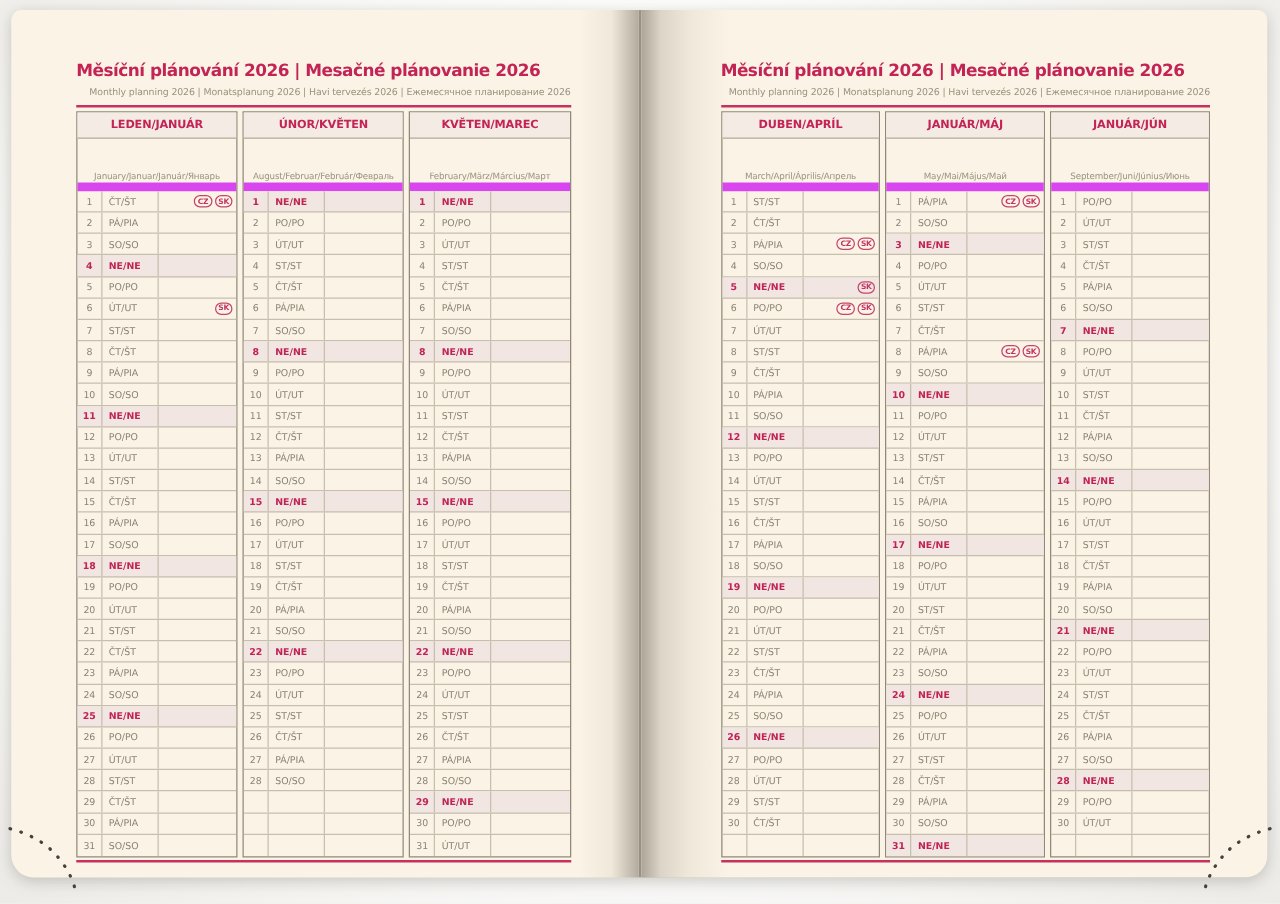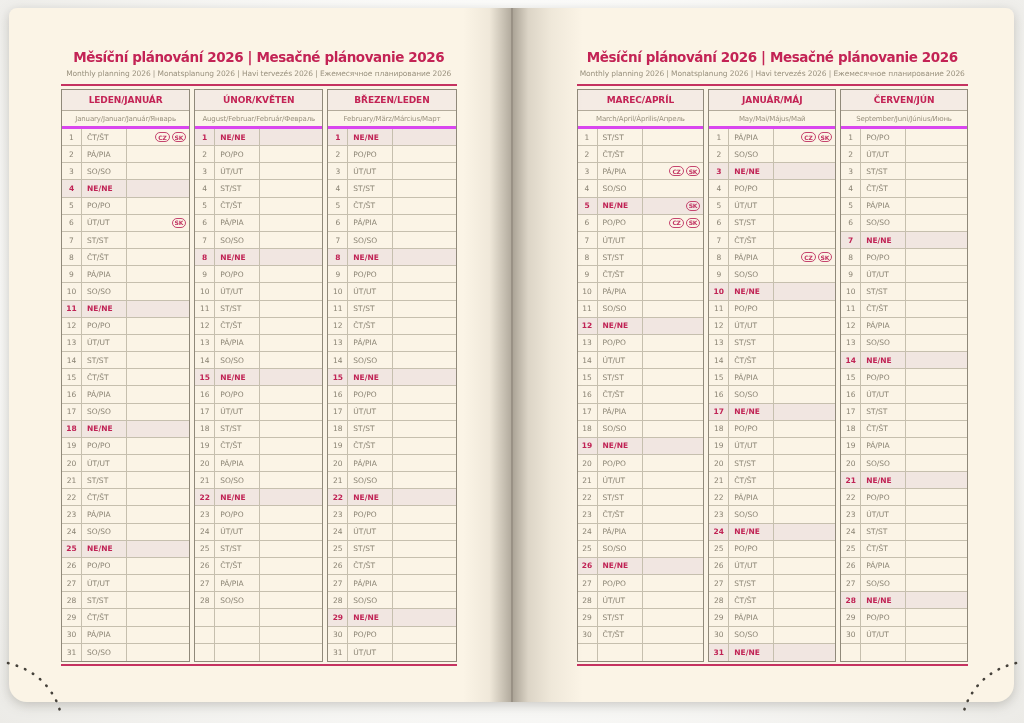--- a/index.html
+++ b/index.html
@@ -32,46 +32,46 @@
   .page.right::before{
     content:"";position:absolute;top:0;bottom:0;left:0;width:70px;pointer-events:none;
     background:linear-gradient(to right, rgba(62,54,42,.42) 0%, rgba(80,70,55,.18) 22%, rgba(100,90,70,.08) 55%, rgba(0,0,0,0) 100%);
     z-index:5;
   }
   .page-inner{position:relative;height:100%;box-sizing:border-box;}
   .page.left  .page-inner{padding:40px 54px 0 52px;}
   .page.right .page-inner{padding:40px 46px 0 64px;}
 
   .title{
-    text-align:center;color:#c32355;font-weight:bold;
+    text-align:left;color:#c32355;font-weight:bold;
     font-size:13.5px;line-height:18px;letter-spacing:-.4px;white-space:nowrap;
   }
   .subtitle{
-    text-align:center;color:#9a927f;
+    text-align:right;color:#9a927f;
     font-size:7.5px;line-height:9px;margin-top:3px;letter-spacing:-.1px;white-space:nowrap;
   }
   .rule{height:2px;background:#c53260;margin-top:6px;}
   .rule.bottom{margin-top:2px;}
 
   .months{display:flex;gap:4px;margin-top:3px;}
   .month{flex:1;min-width:0;}
   .mtable{
     border:1.5px solid #90897a;background:#fbf4e6;
     font-size:7.5px;color:#8a8373;
   }
   .mhead{
     height:21px;box-sizing:border-box;background:#f4ebe4;
     color:#c32355;font-weight:bold;font-size:9px;letter-spacing:-.1px;
     display:flex;align-items:center;justify-content:center;
     border-bottom:1px solid #b3ab9b;white-space:nowrap;
   }
   .msub{
     height:18px;box-sizing:border-box;color:#9a927f;font-size:7px;letter-spacing:-.15px;
     display:flex;align-items:center;justify-content:center;
-    border-bottom:3px solid #d946ef;white-space:nowrap;overflow:hidden;
+    border-bottom:7px solid #d946ef;white-space:nowrap;overflow:hidden;margin-top:24px;
   }
   .drow{display:flex;height:17.16px;box-sizing:border-box;border-bottom:1px solid #c6bfae;}
   .drow:last-child{border-bottom:none;justify-content:center;}
   .drow.sun{background:#f1e6e1;}
   .drow.sun .dnum,.drow.sun .dday{color:#c02355;font-weight:bold;}
   .dnum{
     width:20px;box-sizing:border-box;border-right:1px solid #c6bfae;
     display:flex;align-items:center;justify-content:center;
   }
   .dday{
@@ -422,21 +422,21 @@
                 </div>
                 <div class="drow">
                   <div class="dnum"></div>
                   <div class="dday"></div>
                   <div class="dnote"></div>
                 </div>
               </div>
             </div>
             <div class="month">
               <div class="mtable">
-                <div class="mhead">BŘEZEN/LEDEN</div>
+                <div class="mhead">KVĚTEN/MAREC</div>
                 <div class="msub">February/März/Március/Март</div>
                 <div class="drow sun">
                   <div class="dnum">1</div>
                   <div class="dday">NE/NE</div>
                   <div class="dnote"></div>
                 </div>
                 <div class="drow">
                   <div class="dnum">2</div>
                   <div class="dday">PO/PO</div>
                   <div class="dnote"></div>
@@ -594,21 +594,21 @@
     </div>
 
     <div class="page right">
       <div class="page-inner">
         <div class="title">Měsíční plánování 2026 | Mesačné plánovanie 2026</div>
         <div class="subtitle">Monthly planning 2026 | Monatsplanung 2026 | Havi tervezés 2026 | Ежемесячное планирование 2026</div>
         <div class="rule top"></div>
         <div class="months">
             <div class="month">
               <div class="mtable">
-                <div class="mhead">MAREC/APRÍL</div>
+                <div class="mhead">DUBEN/APRÍL</div>
                 <div class="msub">March/April/Április/Апрель</div>
                 <div class="drow">
                   <div class="dnum">1</div>
                   <div class="dday">ST/ST</div>
                   <div class="dnote"></div>
                 </div>
                 <div class="drow">
                   <div class="dnum">2</div>
                   <div class="dday">ČT/ŠT</div>
                   <div class="dnote"></div>
@@ -930,21 +930,21 @@
                 </div>
                 <div class="drow sun">
                   <div class="dnum">31</div>
                   <div class="dday">NE/NE</div>
                   <div class="dnote"></div>
                 </div>
               </div>
             </div>
             <div class="month">
               <div class="mtable">
-                <div class="mhead">ČERVEN/JÚN</div>
+                <div class="mhead">JANUÁR/JÚN</div>
                 <div class="msub">September/Juni/Június/Июнь</div>
                 <div class="drow">
                   <div class="dnum">1</div>
                   <div class="dday">PO/PO</div>
                   <div class="dnote"></div>
                 </div>
                 <div class="drow">
                   <div class="dnum">2</div>
                   <div class="dday">ÚT/UT</div>
                   <div class="dnote"></div>

